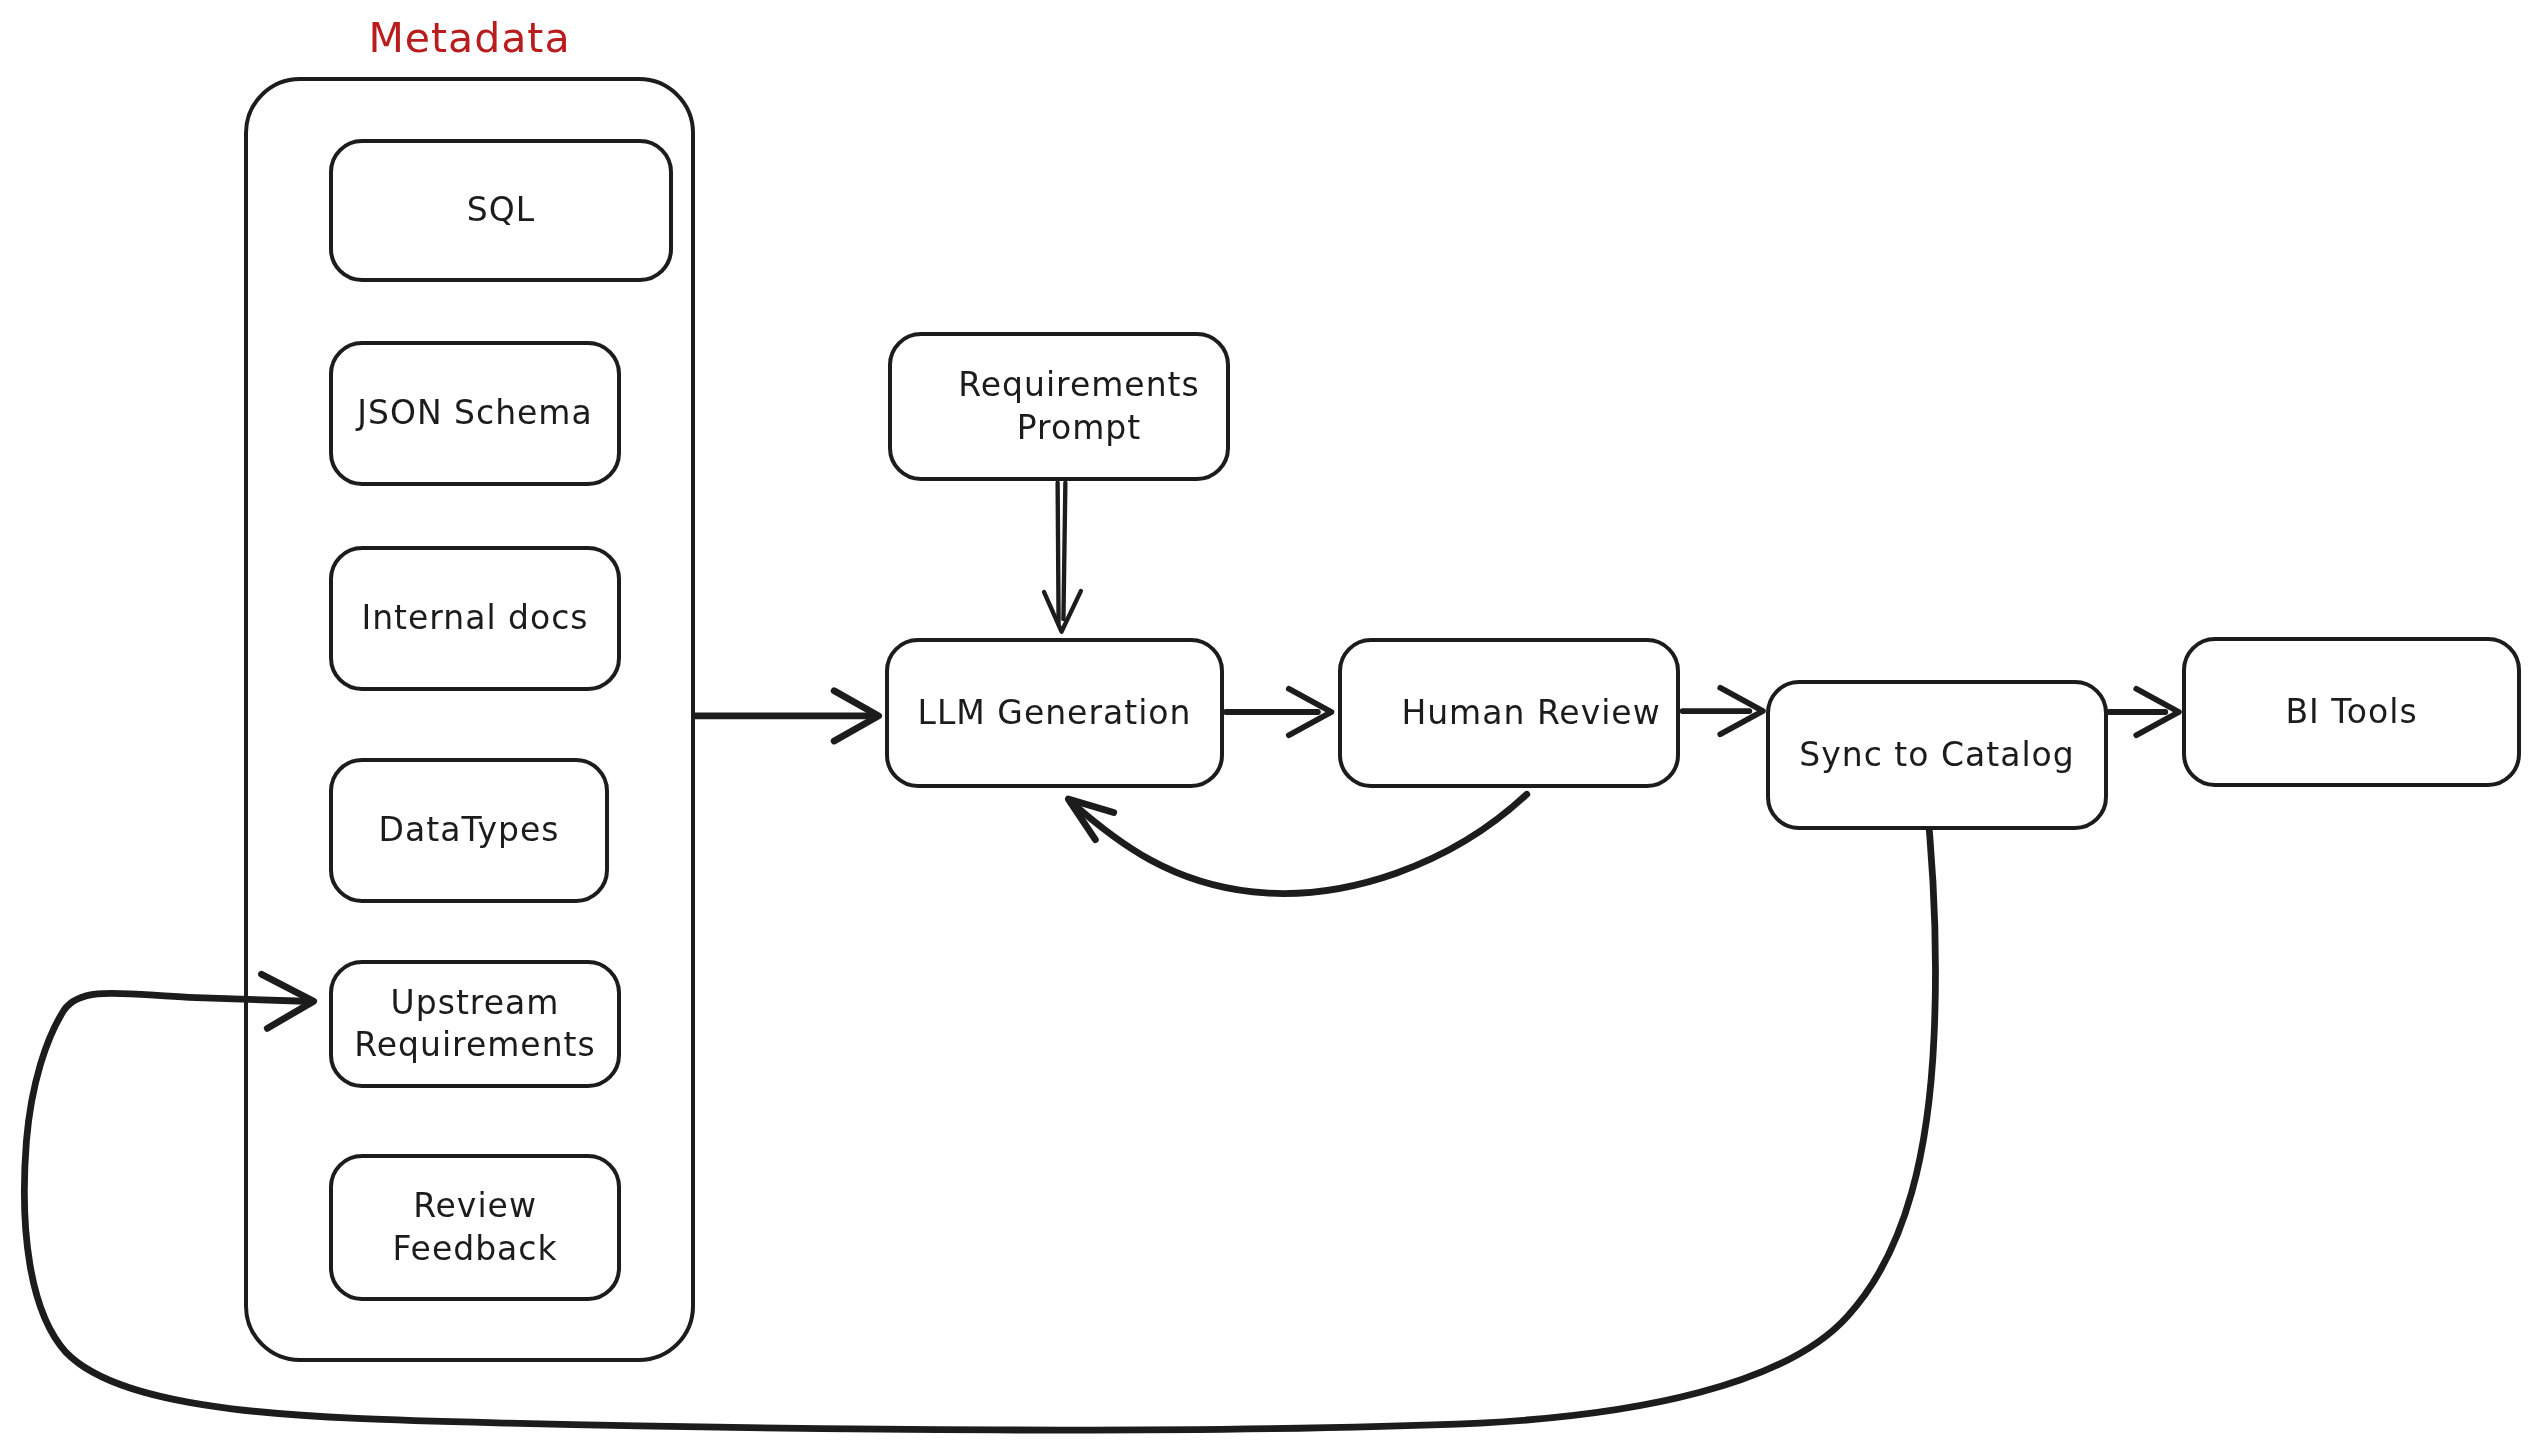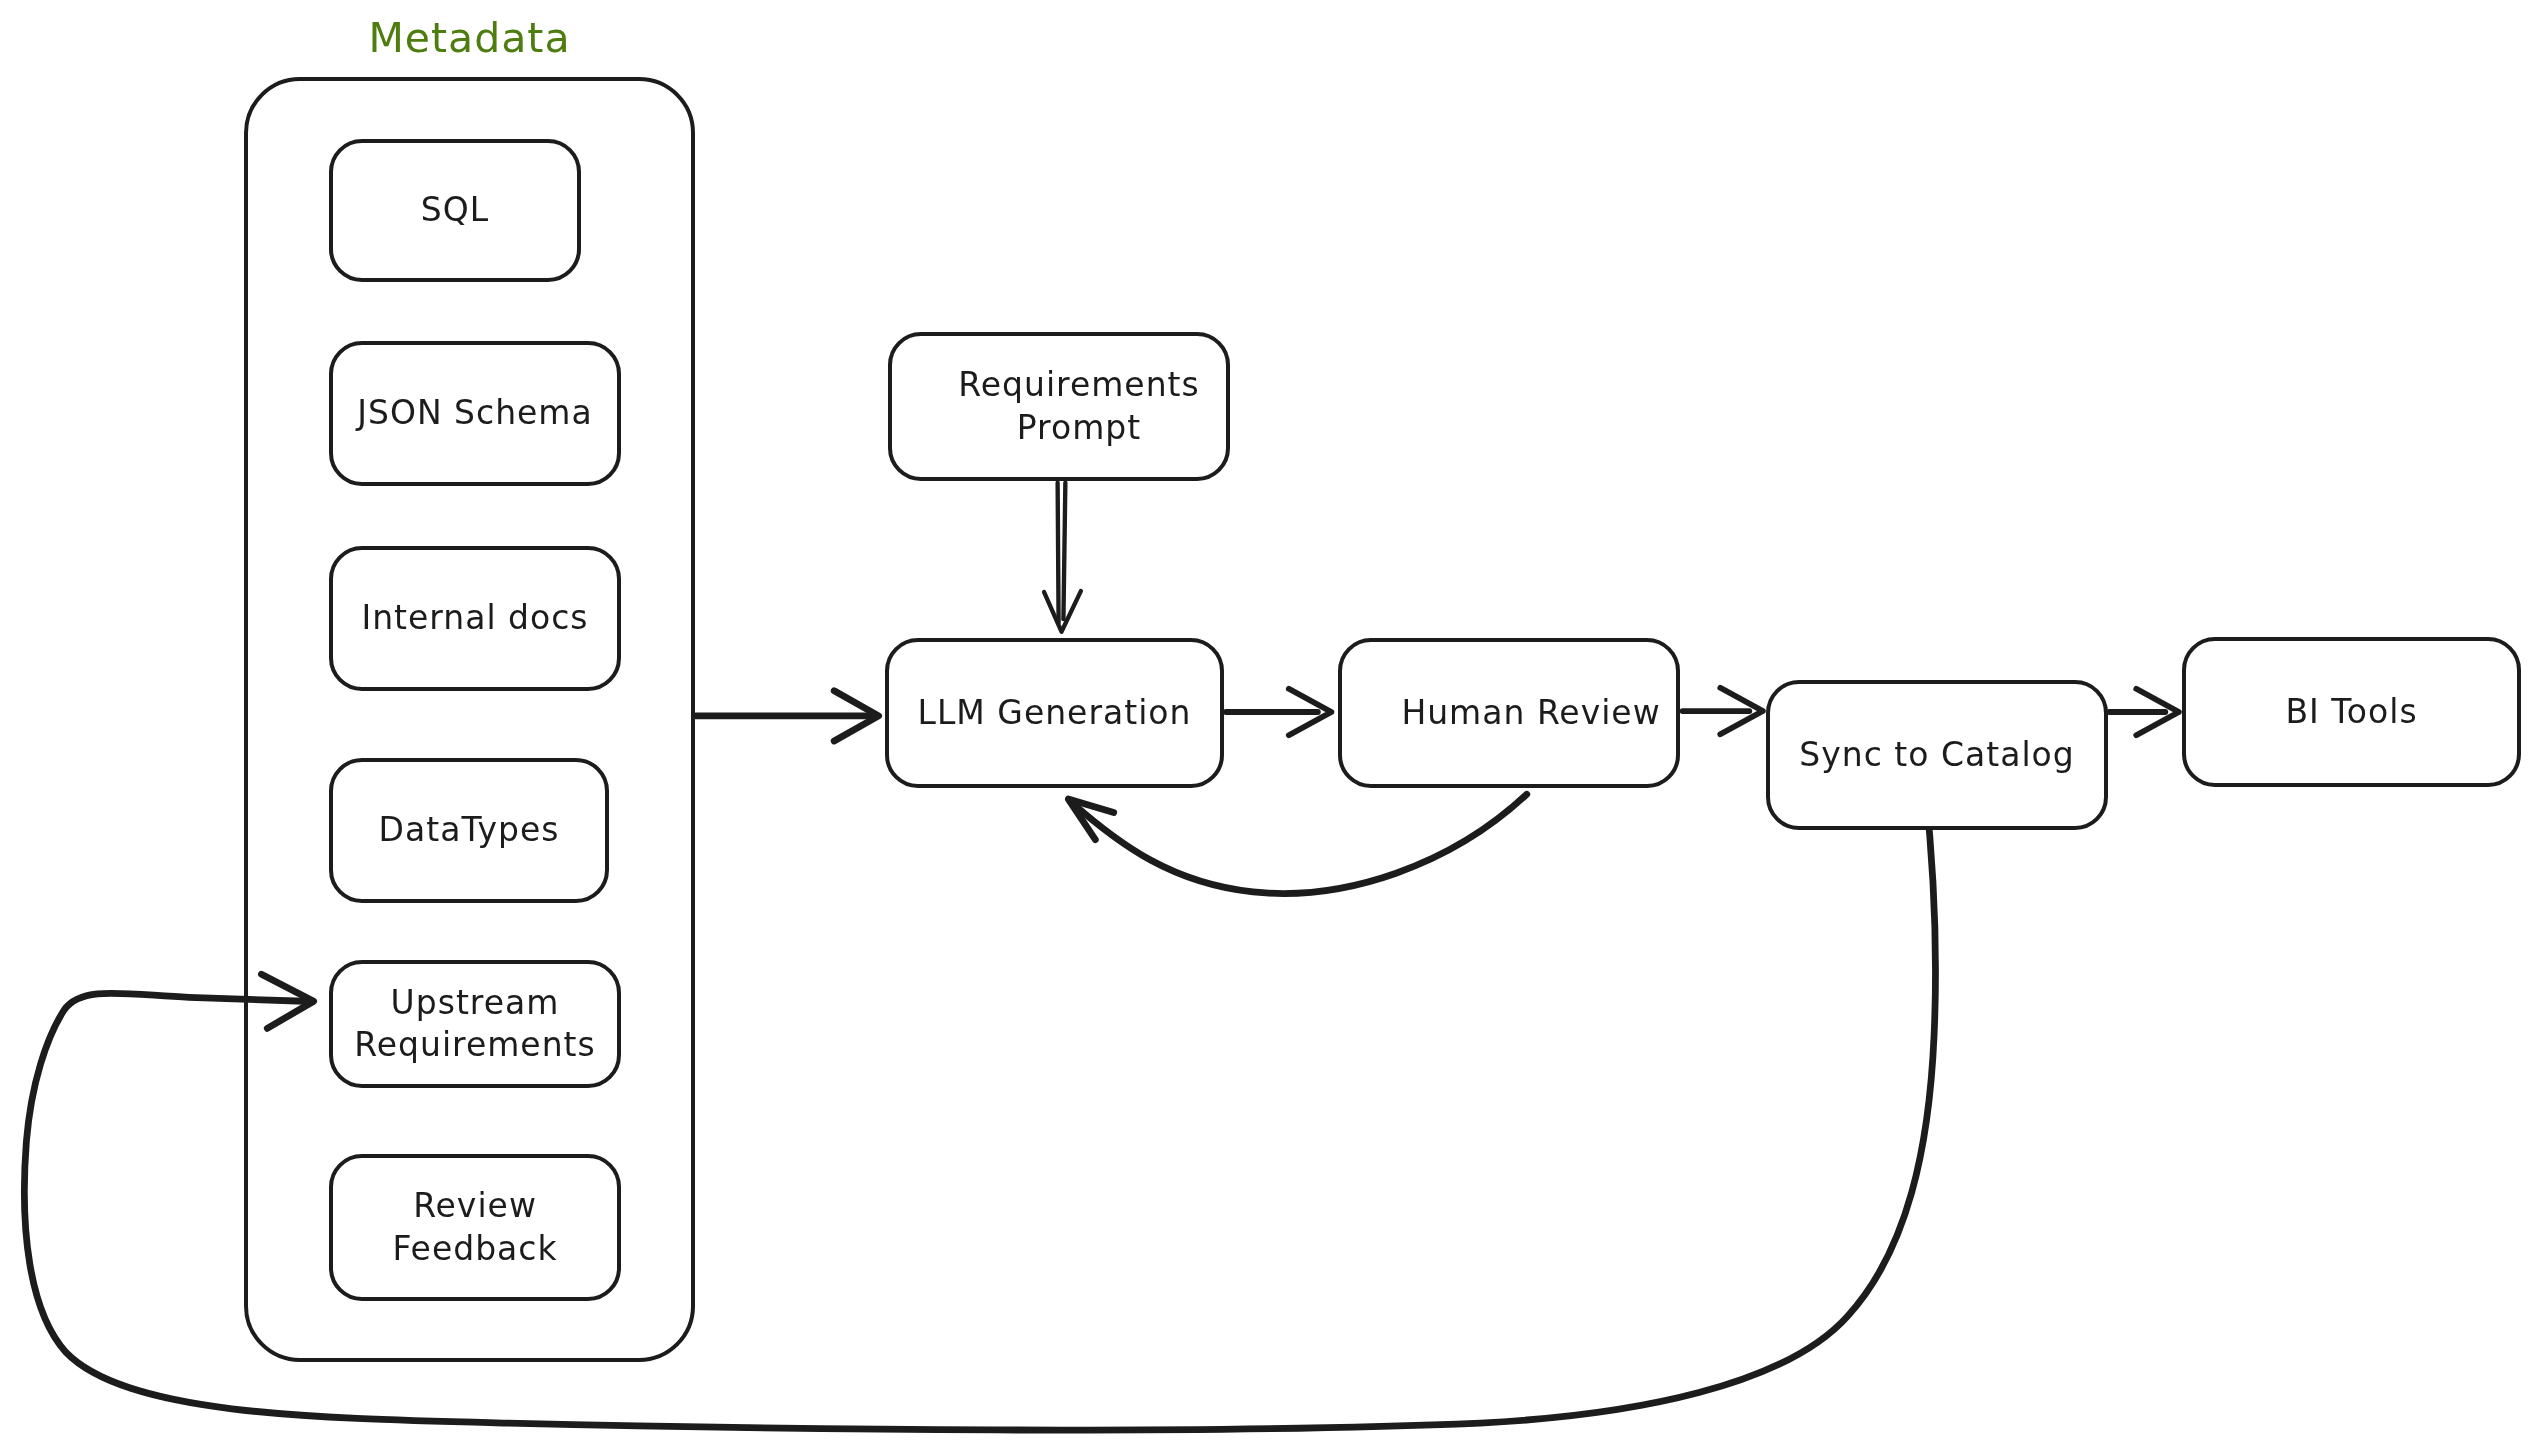--- a/index.html
+++ b/index.html
@@ -29,21 +29,21 @@
     border: 4.8px solid #1c1c1c;
     border-radius: 56px;
     background: transparent;
     box-sizing: border-box;
   }
   .group-label {
     position: absolute;
     text-align: center;
     font-size: 41px;
     letter-spacing: 1px;
-    color: #4d7c0f;
+    color: #b91c1c;
   }
   .node {
     position: absolute;
     border: 4.4px solid #1c1c1c;
     border-radius: 33px;
     background: #ffffff;
     box-sizing: border-box;
     display: flex;
     align-items: center;
     justify-content: center;
@@ -99,21 +99,21 @@
              C 32 1120, 48 1072, 66 1044
              C 84 1018, 130 1028, 195 1031
              L 314 1035" stroke-width="7"></path>
     <polyline points="270,1007 324,1035 276,1063" stroke-width="7"></polyline>
   </svg>
 
   <div class="group-label" style="left:244px; top:13.5px; width:451px;">Metadata</div>
 
   <div class="group-box" style="left:244px; top:77px; width:451px; height:1285px;"></div>
 
-  <div class="node" style="left:329px; top:139px; width:252px; height:143px;">
+  <div class="node" style="left:329px; top:139px; width:344px; height:143px;">
     <span class="node-label">SQL</span>
   </div>
 
   <div class="node" style="left:329px; top:341px; width:292px; height:145px;">
     <span class="node-label">JSON Schema</span>
   </div>
 
   <div class="node" style="left:329px; top:546px; width:292px; height:145px;">
     <span class="node-label">Internal docs</span>
   </div>

